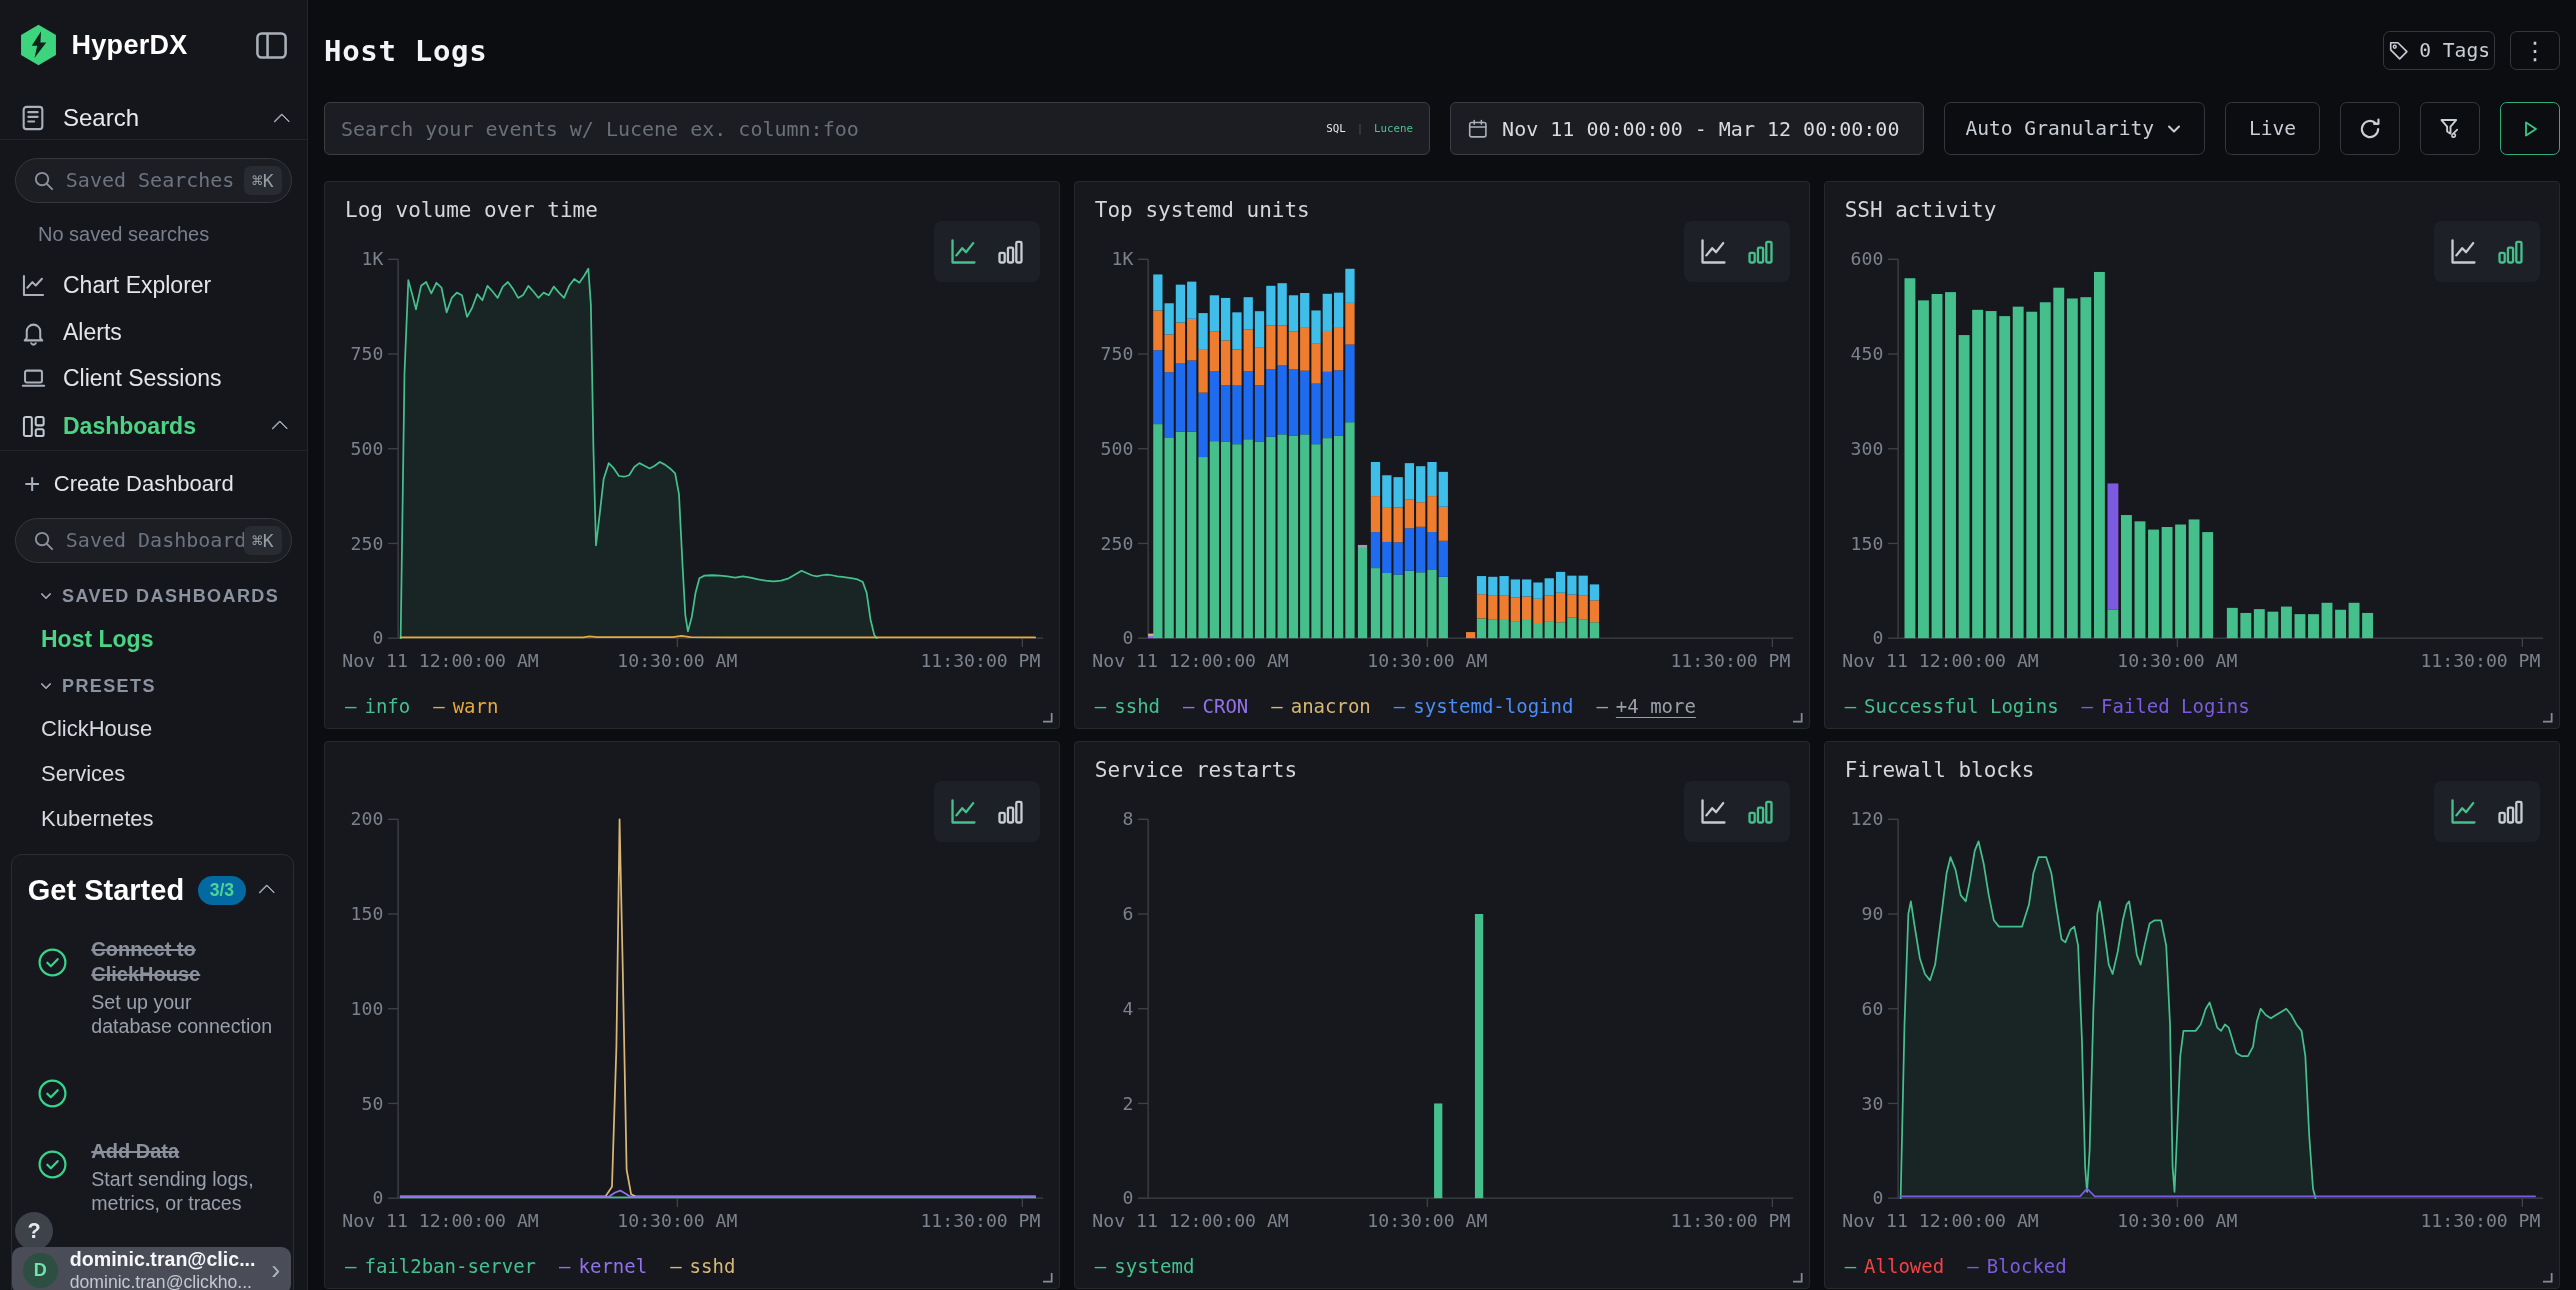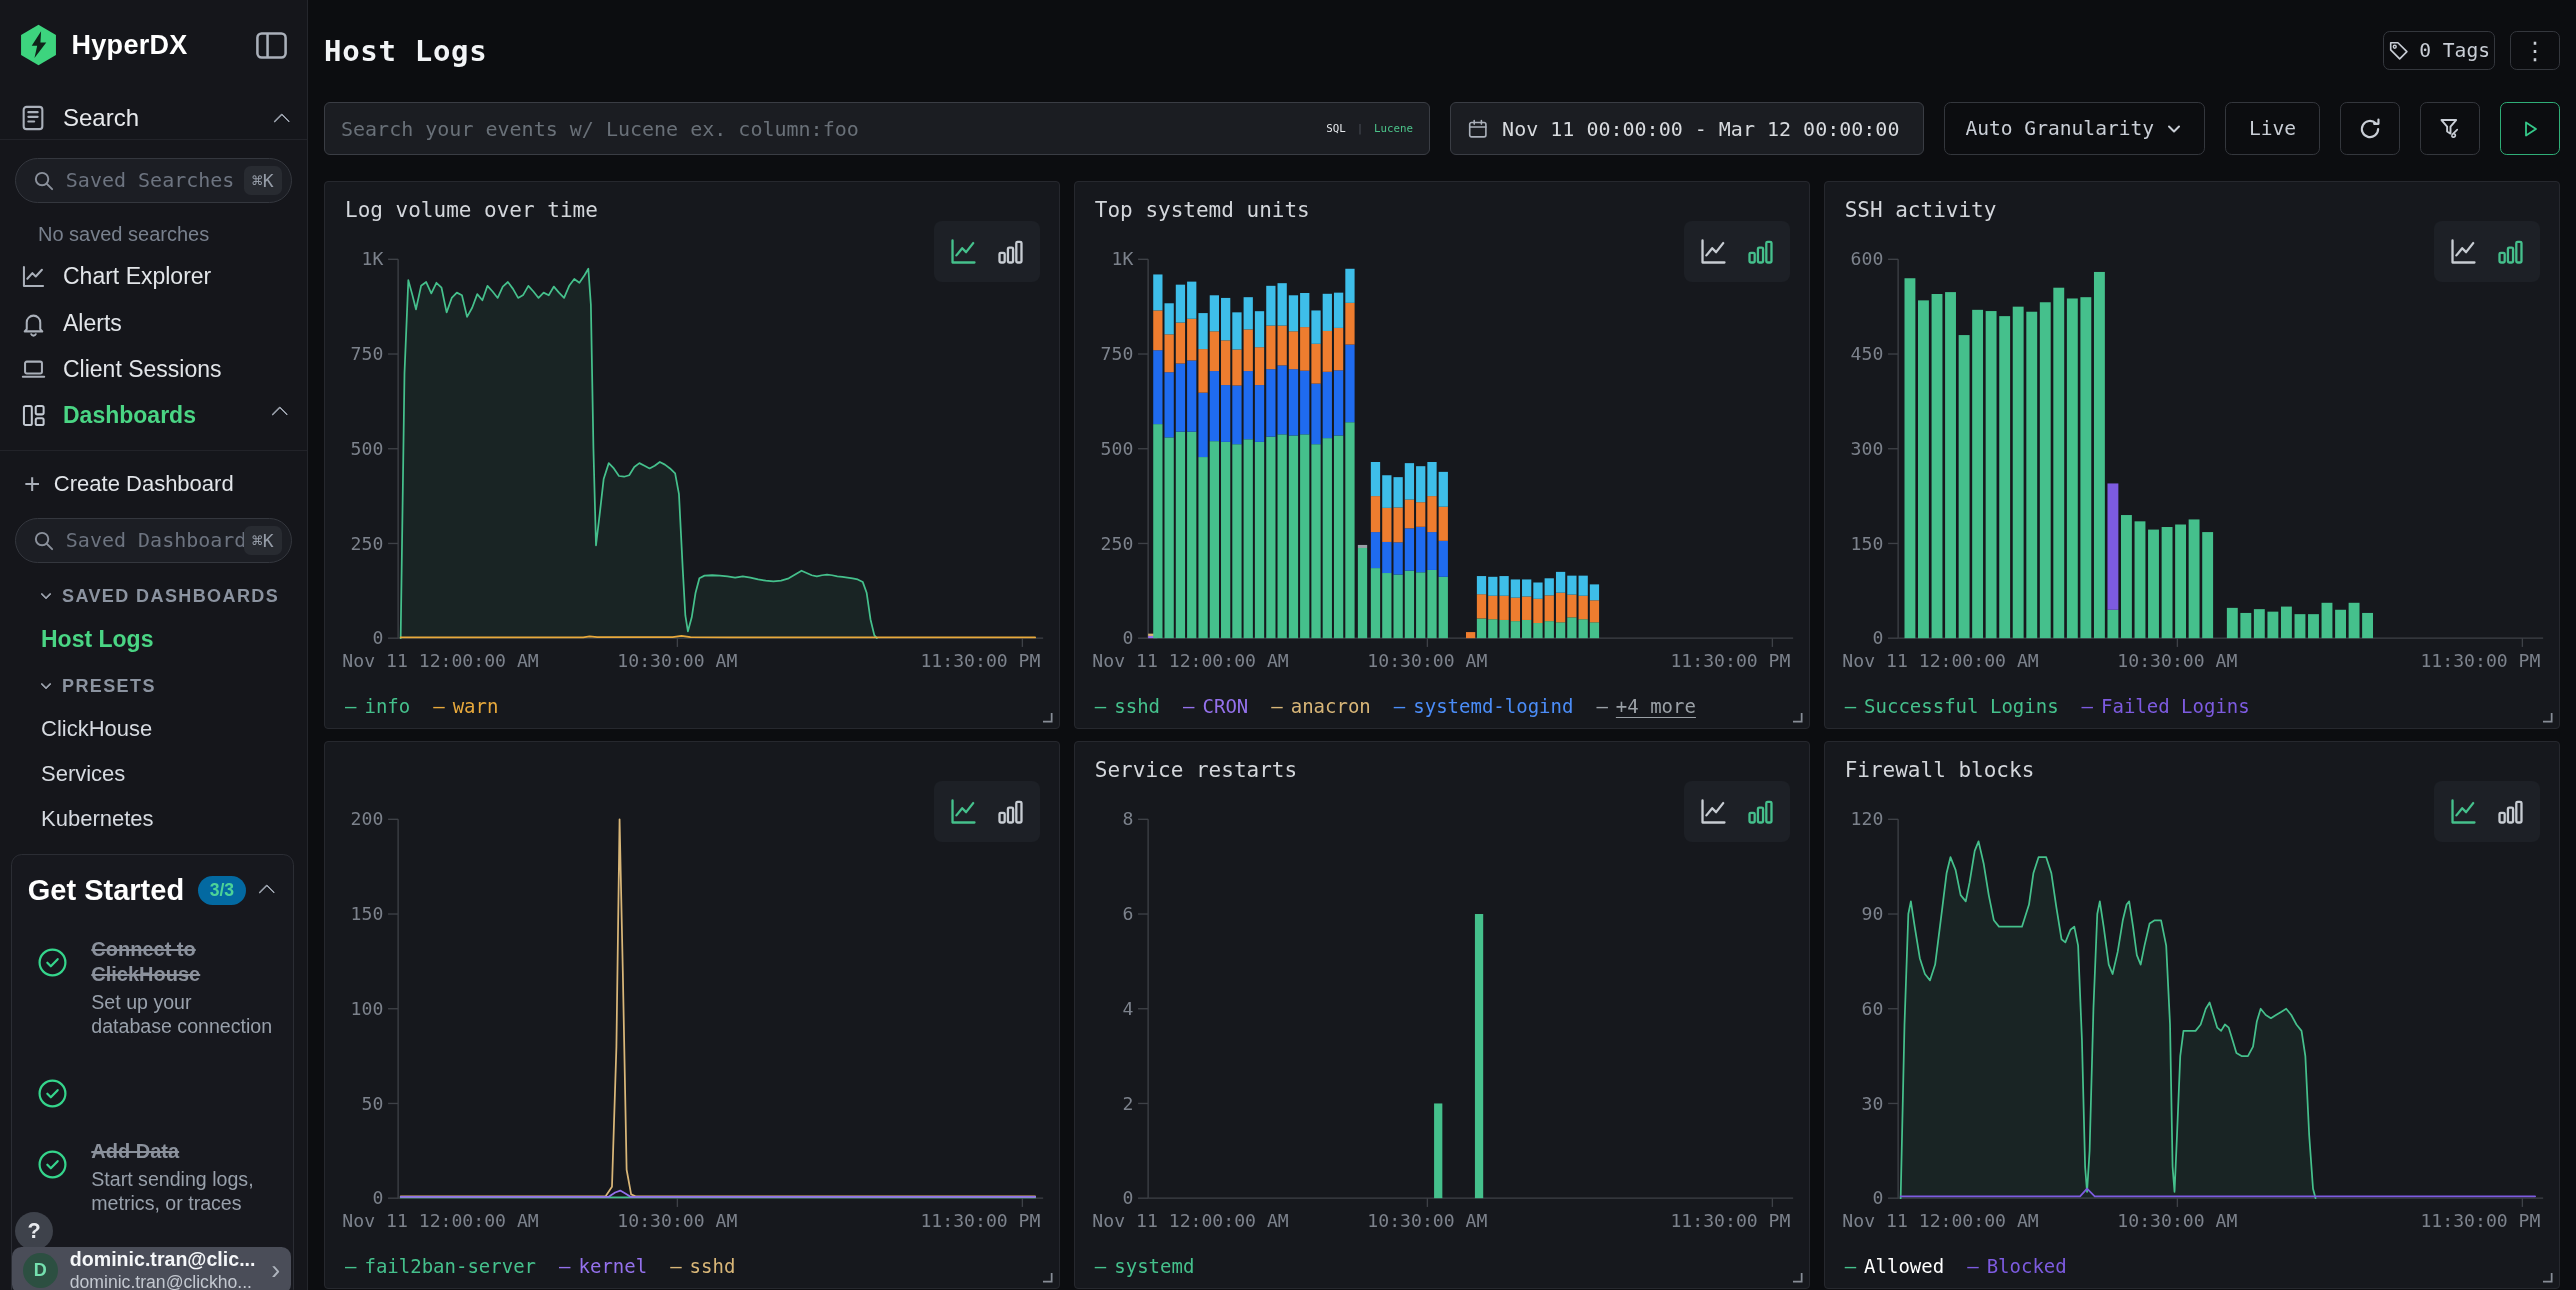--- a/index.html
+++ b/index.html
@@ -29,21 +29,21 @@
   .pill-search { display:flex; align-items:center; margin:17.6px 15px 0 15px; height:45px;
                  background:#1c1e24; border:1.4px solid #34373e; border-radius:23px; padding:0 9.5px 0 16px; }
   .pill-search input { flex:1; background:transparent; border:none; outline:none;
                  font-family:"DejaVu Sans Mono", monospace; font-size:20px; color:#c6cad1; min-width:0; }
   .pill-search input::placeholder { color:#6d7480; }
   .kbd { background:#282b31; color:#959ca7; border-radius:6.8px; font-size:18px;
          padding:4px 8px; font-family:"DejaVu Sans Mono", monospace; flex:none; }
 
   .muted-note { color:#78808d; font-size:20px; margin:20px 0 0 38px; }
 
-  .nav-item { display:flex; height:45px; padding-left:20px; margin-top:1.4px; cursor:pointer; }
+  .nav-item { display:flex; align-items:center; height:45px; padding-left:20px; margin-top:1.4px; cursor:pointer; }
   .nav-item .ni-label { font-size:23px; color:#e2e5e9; margin-left:16px; flex:1; }
   .nav-item.active .ni-label { color:#4ad584; font-weight:bold; }
   .nav-item .chev-slot { margin-right:21.6px; }
   .nav-item.bordered { border-bottom:1.4px solid #222329; height:49px; }
 
   .create-row { display:flex; align-items:center; margin:13.5px 0 0 24px; height:38px; cursor:pointer; }
   .plus-glyph { font-size:28px; color:#aab0ba; line-height:1; }
   .create-label { font-size:22px; color:#e2e5e9; margin-left:13.5px; }
 
   .section-cap { display:flex; align-items:center; margin:23px 0 0 42px; cursor:pointer; }
@@ -828,21 +828,21 @@
               <text x="500.625" y="632" text-anchor="middle" class="axis-label">10:30:00 AM</text>
               <text x="1041" y="632" text-anchor="end" class="axis-label">11:30:00 PM</text>
               <path d="M88.8 590.0 L94.5 333.3 L100.2 170.0 L104.0 151.3 L109.7 188.7 L117.3 235.3 L124.9 258.7 L132.5 268.0 L140.1 244.7 L149.6 170.0 L157.2 109.3 L162.9 86.0 L170.5 104.7 L178.1 142.0 L185.7 151.3 L191.4 123.3 L199.0 76.7 L204.7 62.7 L212.3 95.3 L219.9 142.0 L227.5 179.3 L235.1 188.7 L246.5 188.7 L257.9 188.7 L269.3 188.7 L279.8 156.0 L286.4 109.3 L294.0 86.0 L305.4 86.0 L313.0 109.3 L320.6 160.7 L328.2 207.3 L333.9 212.0 L341.5 193.3 L347.2 188.7 L352.9 216.7 L358.6 356.7 L363.3 543.3 L366.2 580.7 L370.0 520.0 L375.7 310.0 L381.4 170.0 L385.2 151.3 L390.9 188.7 L398.5 244.7 L404.2 258.7 L411.8 226.0 L419.4 179.3 L425.1 156.0 L428.9 151.3 L434.6 188.7 L440.3 230.7 L446.0 244.7 L451.7 216.7 L459.3 184.0 L466.9 179.3 L476.4 179.3 L484.0 216.7 L489.7 333.3 L493.5 543.3 L496.4 580.7 L500.1 496.7 L504.9 380.0 L509.7 342.7 L518.2 342.7 L527.7 342.7 L535.3 333.3 L542.9 310.0 L548.6 300.7 L554.3 319.3 L560.0 338.0 L565.7 342.7 L571.4 333.3 L577.1 338.0 L582.8 356.7 L588.5 375.3 L596.1 380.0 L605.6 380.0 L613.2 366.0 L618.9 328.7 L624.6 310.0 L632.2 319.3 L639.8 324.0 L647.4 319.3 L655.0 314.7 L662.6 310.0 L670.2 319.3 L677.8 333.3 L685.4 342.7 L691.1 380.0 L696.8 496.7 L702.5 576.0 L706.3 590.0 L706.3 590 L88.8 590 Z" fill="#45C08C" fill-opacity="0.07" stroke="none"></path>
               <path d="M88.8 590.0 L94.5 333.3 L100.2 170.0 L104.0 151.3 L109.7 188.7 L117.3 235.3 L124.9 258.7 L132.5 268.0 L140.1 244.7 L149.6 170.0 L157.2 109.3 L162.9 86.0 L170.5 104.7 L178.1 142.0 L185.7 151.3 L191.4 123.3 L199.0 76.7 L204.7 62.7 L212.3 95.3 L219.9 142.0 L227.5 179.3 L235.1 188.7 L246.5 188.7 L257.9 188.7 L269.3 188.7 L279.8 156.0 L286.4 109.3 L294.0 86.0 L305.4 86.0 L313.0 109.3 L320.6 160.7 L328.2 207.3 L333.9 212.0 L341.5 193.3 L347.2 188.7 L352.9 216.7 L358.6 356.7 L363.3 543.3 L366.2 580.7 L370.0 520.0 L375.7 310.0 L381.4 170.0 L385.2 151.3 L390.9 188.7 L398.5 244.7 L404.2 258.7 L411.8 226.0 L419.4 179.3 L425.1 156.0 L428.9 151.3 L434.6 188.7 L440.3 230.7 L446.0 244.7 L451.7 216.7 L459.3 184.0 L466.9 179.3 L476.4 179.3 L484.0 216.7 L489.7 333.3 L493.5 543.3 L496.4 580.7 L500.1 496.7 L504.9 380.0 L509.7 342.7 L518.2 342.7 L527.7 342.7 L535.3 333.3 L542.9 310.0 L548.6 300.7 L554.3 319.3 L560.0 338.0 L565.7 342.7 L571.4 333.3 L577.1 338.0 L582.8 356.7 L588.5 375.3 L596.1 380.0 L605.6 380.0 L613.2 366.0 L618.9 328.7 L624.6 310.0 L632.2 319.3 L639.8 324.0 L647.4 319.3 L655.0 314.7 L662.6 310.0 L670.2 319.3 L677.8 333.3 L685.4 342.7 L691.1 380.0 L696.8 496.7 L702.5 576.0 L706.3 590.0" fill="none" stroke="#45C08C" stroke-width="2.6" stroke-linejoin="round" stroke-linecap="round"></path>
               <path d="M88.8 587.2 L355.8 587.2 L366.2 576.0 L377.6 587.2 L1033.1 587.2" fill="none" stroke="#7D5BE0" stroke-width="2.6" stroke-linejoin="round" stroke-linecap="round"></path>
             </svg>
           </div>
         <div class="legend">
             <span class="lg-item">
               <span class="lg-dash" style="color: rgb(69, 192, 140);">—</span>
-              <span class="lg-lab" style="color: #ffffff;">Allowed</span>
+              <span class="lg-lab" style="color: #ef4444;">Allowed</span>
             </span>
             <span class="lg-item">
               <span class="lg-dash" style="color: rgb(125, 91, 224);">—</span>
               <span class="lg-lab" style="color: rgb(125, 91, 224);">Blocked</span>
             </span>
           </div>
         <svg class="resize-handle" viewBox="0 0 24 24">
             <path d="M6 19 h13 v-13" stroke="#878d97" stroke-width="2.6" fill="none"></path>
           </svg>
       </section>

